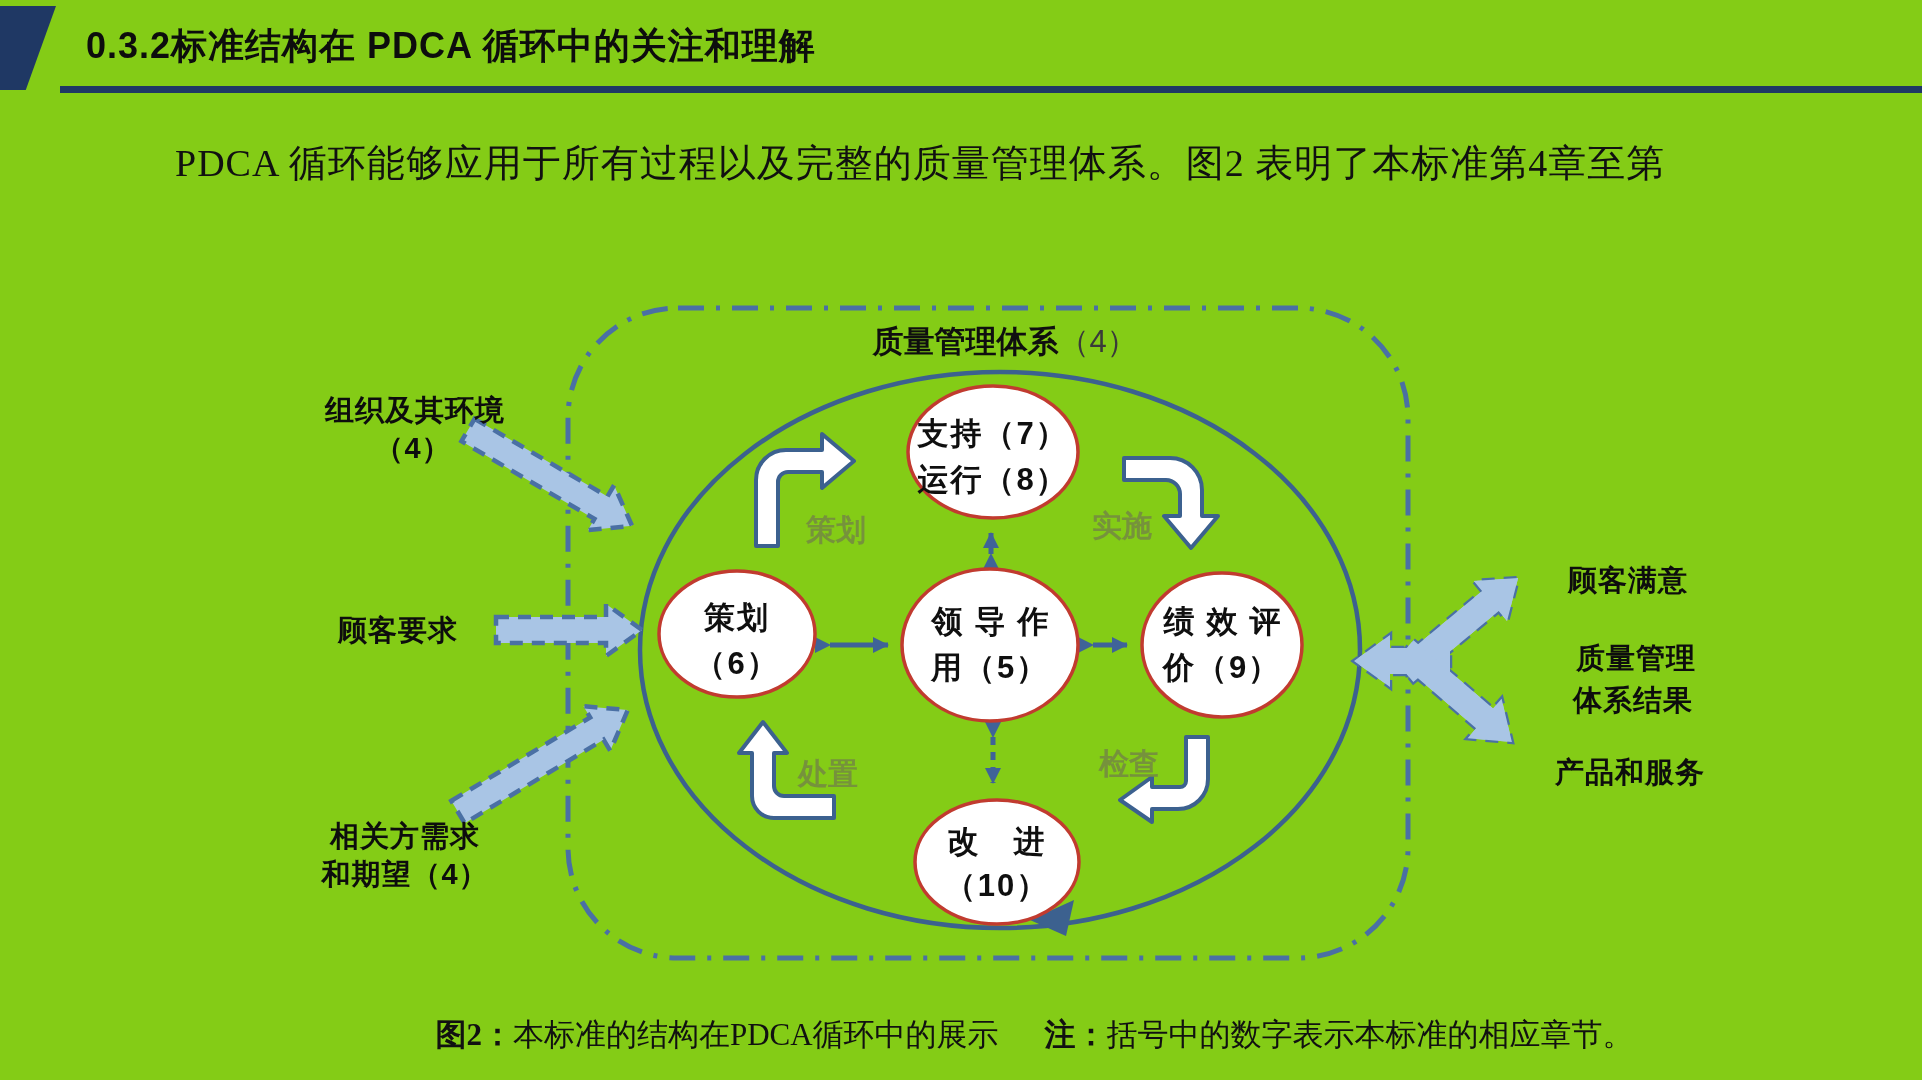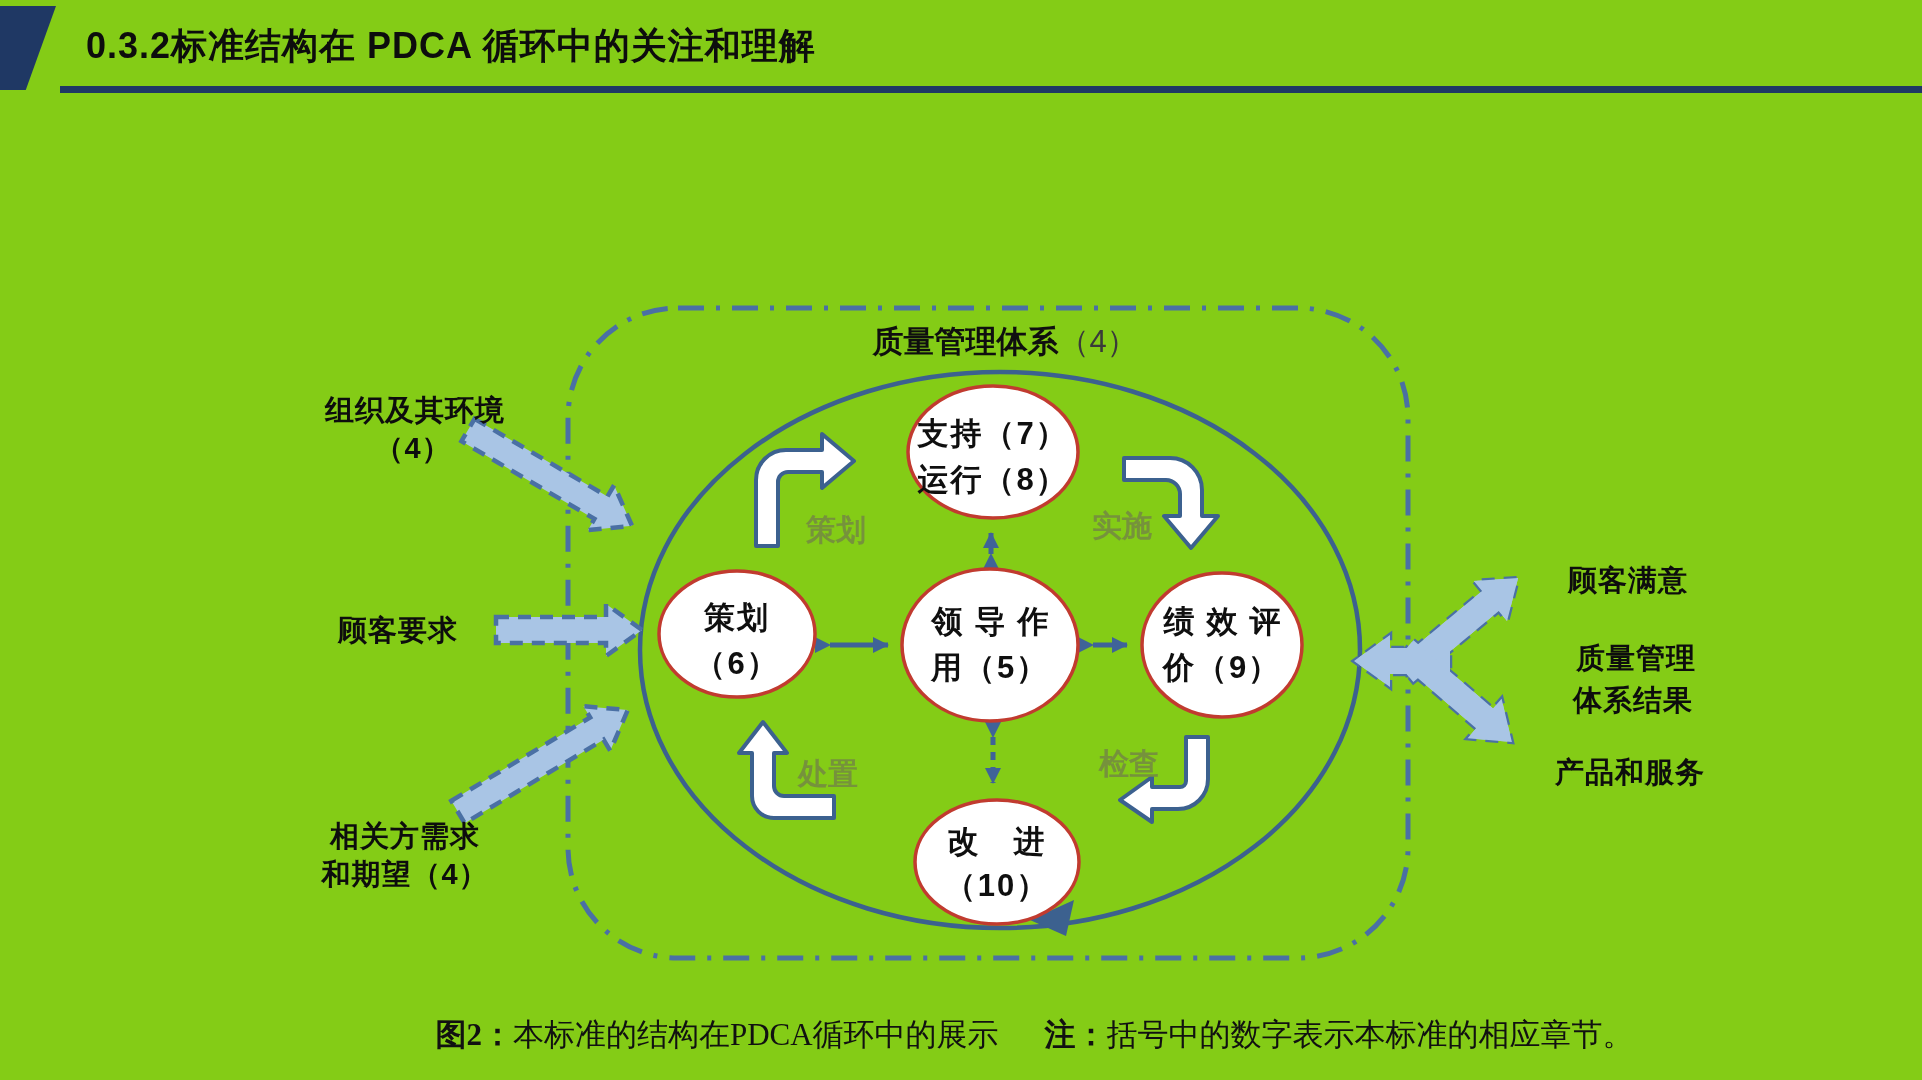--- a/index.html
+++ b/index.html
@@ -40,20 +40,21 @@
 </head>
 <body>
 
 <div class="page">
 
   <div class="corner"></div>
   <h1 class="slide-title">0.3.2标准结构在 PDCA 循环中的关注和理解</h1>
   <div class="title-rule"></div>
 
   <div class="intro">
+    <div>PDCA 循环能够应用于所有过程以及完整的质量管理体系。图2 表明了本标准第4章至第</div>
   </div>
 
   <svg width="1922" height="1080" viewBox="0 0 1922 1080">
     <defs>
       <marker id="mh" markerUnits="userSpaceOnUse" markerWidth="20" markerHeight="18" refX="15" refY="8" orient="auto">
         <path d="M0,0 L16,8 L0,16 Z" fill="#3f6398"></path>
       </marker>
     </defs>
 
     <rect class="boundary" x="568" y="308" width="840" height="650" rx="110" ry="110"></rect>

